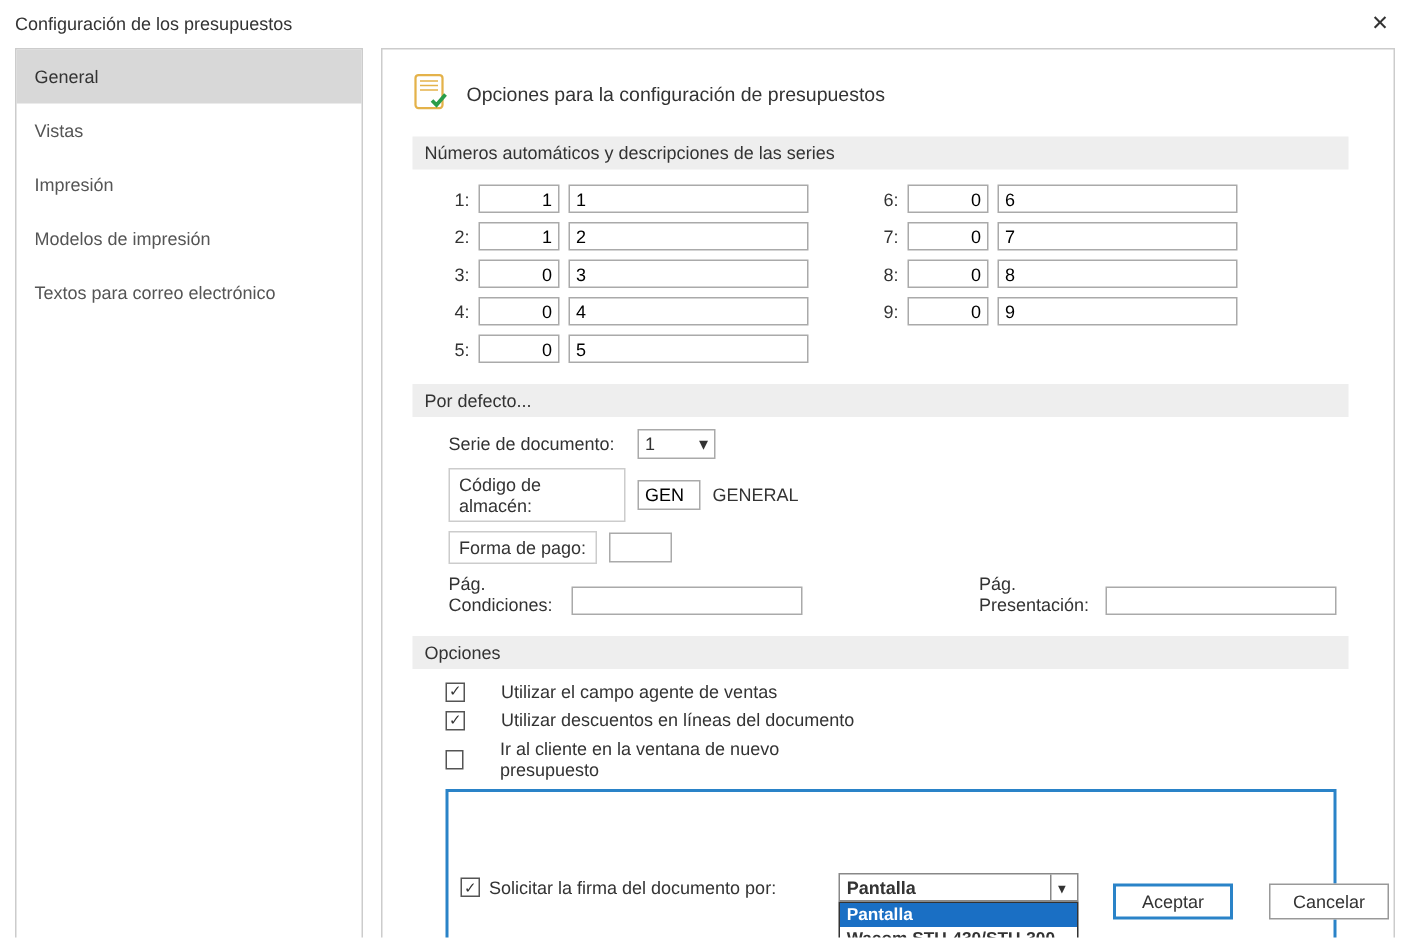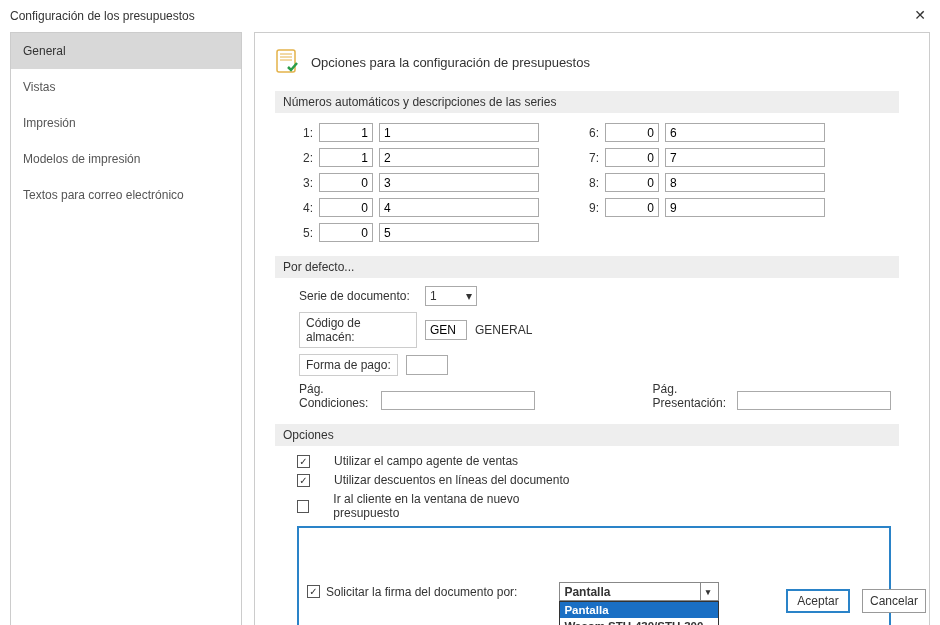--- a/index.html
+++ b/index.html
@@ -39,21 +39,21 @@
 .firma-box { border: 2px solid #2a83c8; margin-top: 6px; padding: 6px 8px 6px 8px; position: relative; }
 .firma-row { display: flex; align-items: center; gap: 6px; margin-top: 48px; }
 .firma-label { margin-right: 12px; }
 .combo { position: relative; width: 160px; font-weight: bold; }
 .combo-field { height: 19px; border: 1px solid #888; display: flex; align-items: center; justify-content: space-between; padding: 0 4px; background: #fff; }
 .combo-arrow { width: 14px; height: 17px; border-left: 1px solid #888; display: flex; align-items: center; justify-content: center; font-size: 9px; }
 .combo-list { position: absolute; top: 19px; left: 0; width: 160px; border: 1px solid #333; background: #fff; z-index: 10; }
 .combo-opt { padding: 0 4px; line-height: 16px; font-size: 11.5px; }
 .combo-opt.sel { background: #1a6fc4; color: #fff; }
 .footer { position: absolute; bottom: 12px; right: 14px; display: flex; gap: 12px; }
-.btn { width: 64px; height: 24px; border: 1px solid #999; background: #fff; text-align: center; line-height: 22px; cursor: pointer; }
+.btn { width: 80px; height: 24px; border: 1px solid #999; background: #fff; text-align: center; line-height: 22px; cursor: pointer; margin-left: 12px; }
 .btn.primary { border: 2px solid #2a83c8; line-height: 20px; }
 </style>
 </head>
 <body>
 
 <div class="title-bar">
   <span>Configuración de los presupuestos</span>
   <span class="close">✕</span>
 </div>
 

